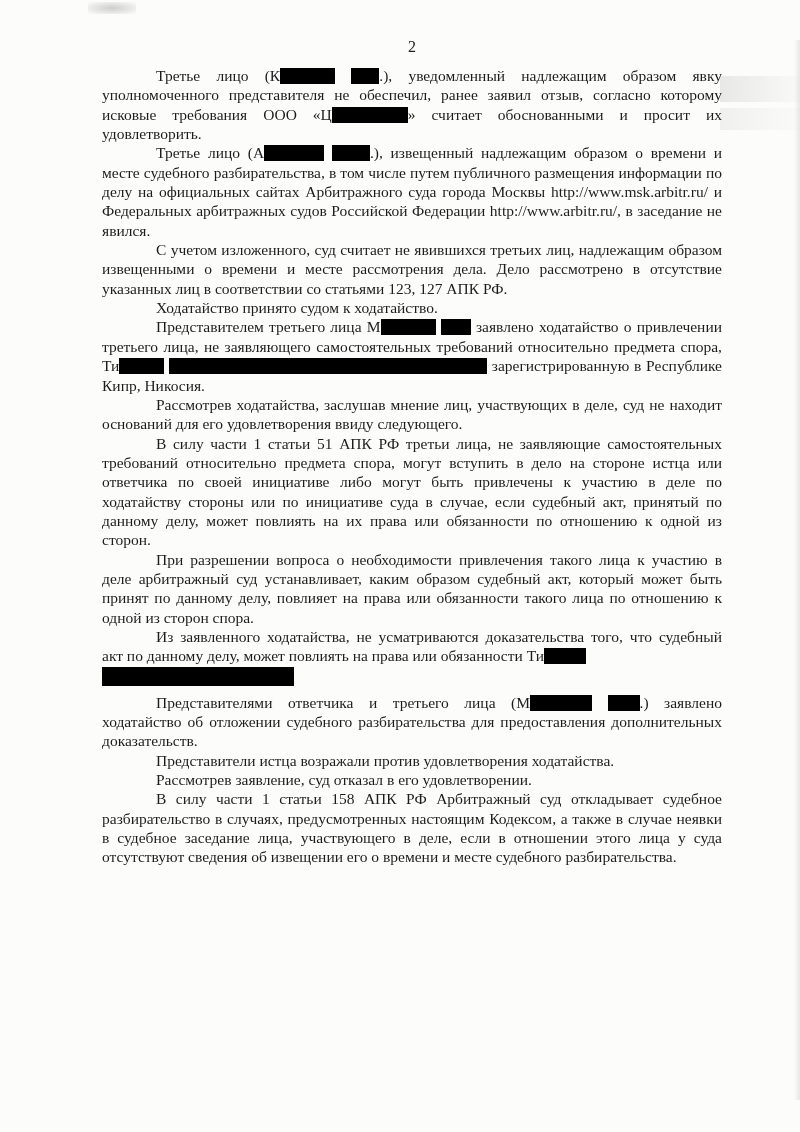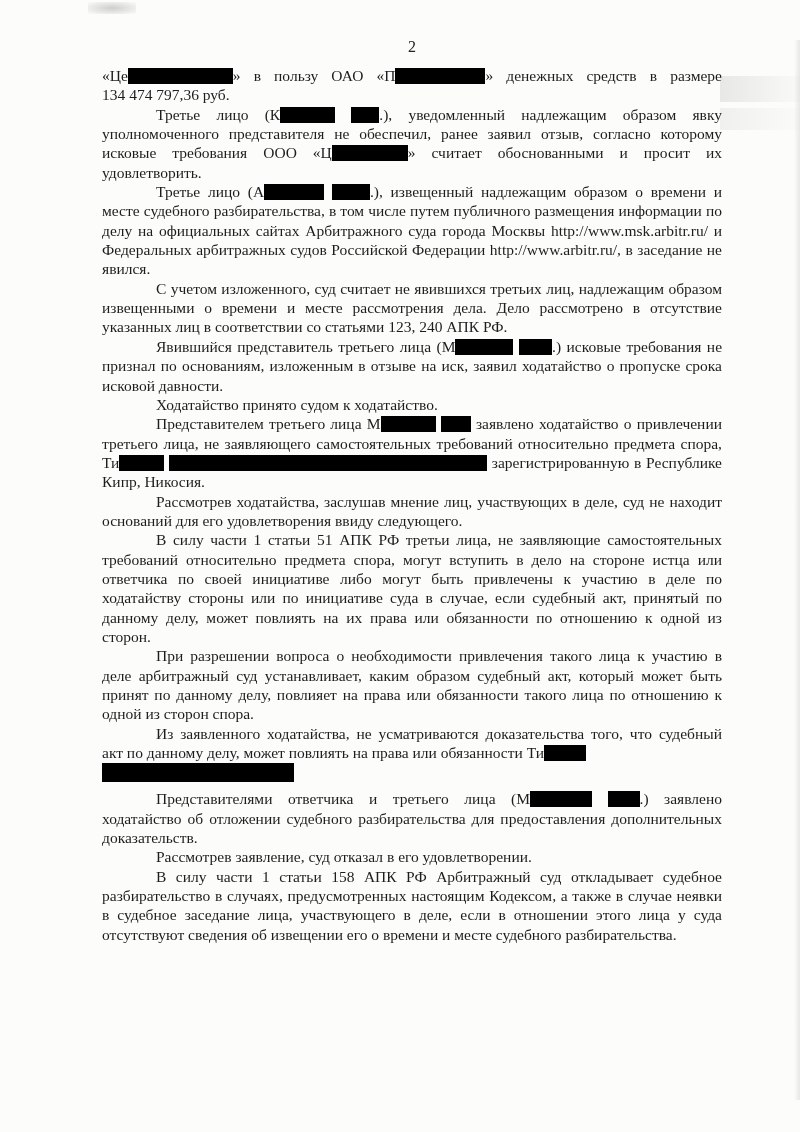--- a/index.html
+++ b/index.html
@@ -86,28 +86,27 @@
 
 <div class="page">
   <div class="artifact smudge-top-left"></div>
   <div class="artifact streak-right-1"></div>
   <div class="artifact streak-right-2"></div>
   <div class="artifact edge-right"></div>
 
   <div class="page-number">2</div>
 
   <div class="text-block">
-      <p class="para"><span>«Це</span><span class="redaction" style="width: 105px; background: rgb(0, 0, 0);"></span><span>» в пользу ОАО «П</span><span class="redaction" style="width: 90px; background: rgb(0, 0, 0);"></span><span>» денежных средств в размере 134&nbsp;474&nbsp;797,36&nbsp;руб.</span></p>
       <p class="para indent"><span>Третье лицо (К</span><span class="redaction" style="width: 55px; background: rgb(0, 0, 0);"></span><span> </span><span class="redaction" style="width: 28px; background: rgb(0, 0, 0);"></span><span>.), уведомленный надлежащим образом явку уполномоченного представителя не обеспечил, ранее заявил отзыв, согласно которому исковые требования ООО «Ц</span><span class="redaction" style="width: 76px; background: rgb(0, 0, 0);"></span><span>» считает обоснованными и просит их удовлетворить.</span></p>
       <p class="para indent"><span>Третье лицо (А</span><span class="redaction" style="width: 60px; background: rgb(0, 0, 0);"></span><span> </span><span class="redaction" style="width: 38px; background: rgb(0, 0, 0);"></span><span>.), извещенный надлежащим образом о времени и месте судебного разбирательства, в том числе путем публичного размещения информации по делу на официальных сайтах Арбитражного суда города Москвы http://www.msk.arbitr.ru/ и Федеральных арбитражных судов Российской Федерации http://www.arbitr.ru/, в заседание не явился.</span></p>
-      <p class="para indent"><span>С учетом изложенного, суд считает не явившихся третьих лиц, надлежащим образом извещенными о времени и месте рассмотрения дела. Дело рассмотрено в отсутствие указанных лиц в соответствии со статьями 123, 240 АПК РФ.</span></p>
-      <p class="para indent"><span>Явившийся представитель третьего лица (М</span><span class="redaction" style="width: 58px; background: rgb(0, 0, 0);"></span><span> </span><span class="redaction" style="width: 33px; background: rgb(0, 0, 0);"></span><span>.) исковые требования не признал по основаниям, изложенным в отзыве на иск, заявил ходатайство о пропуске срока исковой давности.</span></p>
+      <p class="para indent"><span>С учетом изложенного, суд считает не явившихся третьих лиц, надлежащим образом извещенными о времени и месте рассмотрения дела. Дело рассмотрено в отсутствие указанных лиц в соответствии со статьями 123, 127 АПК РФ.</span></p>
       <p class="para indent"><span>Ходатайство принято судом к ходатайство.</span></p>
       <p class="para indent"><span>Представителем третьего лица М</span><span class="redaction" style="width: 55px; background: rgb(0, 0, 0);"></span><span> </span><span class="redaction" style="width: 30px; background: rgb(0, 0, 0);"></span><span> заявлено ходатайство о привлечении третьего лица, не заявляющего самостоятельных требований относительно предмета спора, Ти</span><span class="redaction" style="width: 45px; background: rgb(0, 0, 0);"></span><span> </span><span class="redaction" style="width: 318px; background: rgb(0, 0, 0);"></span><span> зарегистрированную в Республике Кипр, Никосия.</span></p>
       <p class="para indent"><span>Рассмотрев ходатайства, заслушав мнение лиц, участвующих в деле, суд не находит оснований для его удовлетворения ввиду следующего.</span></p>
       <p class="para indent"><span>В силу части 1 статьи 51 АПК РФ третьи лица, не заявляющие самостоятельных требований относительно предмета спора, могут вступить в дело на стороне истца или ответчика по своей инициативе либо могут быть привлечены к участию в деле по ходатайству стороны или по инициативе суда в случае, если судебный акт, принятый по данному делу, может повлиять на их права или обязанности по отношению к одной из сторон.</span></p>
       <p class="para indent"><span>При разрешении вопроса о необходимости привлечения такого лица к участию в деле арбитражный суд устанавливает, каким образом судебный акт, который может быть принят по данному делу, повлияет на права или обязанности такого лица по отношению к одной из сторон спора.</span></p>
       <p class="para indent"><span>Из заявленного ходатайства, не усматриваются доказательства того, что судебный акт по данному делу, может повлиять на права или обязанности Ти</span><span class="redaction" style="width: 42px; background: rgb(0, 0, 0);"></span><span class="redaction block" style="width: 192px; background: rgb(0, 0, 0);"></span></p>
       <p class="para indent" style="margin-top: 7px;"><span>Представителями ответчика и третьего лица (М</span><span class="redaction" style="width: 62px; background: rgb(0, 0, 0);"></span><span> </span><span class="redaction" style="width: 32px; background: rgb(0, 0, 0);"></span><span>.) заявлено ходатайство об отложении судебного разбирательства для предоставления дополнительных доказательств.</span></p>
+      <p class="para indent"><span>Представители истца возражали против удовлетворения ходатайства.</span></p>
       <p class="para indent"><span>Рассмотрев заявление, суд отказал в его удовлетворении.</span></p>
       <p class="para indent"><span>В силу части 1 статьи 158 АПК РФ Арбитражный суд откладывает судебное разбирательство в случаях, предусмотренных настоящим Кодексом, а также в случае неявки в судебное заседание лица, участвующего в деле, если в отношении этого лица у суда отсутствуют сведения об извещении его о времени и месте судебного разбирательства.</span></p>
     </div>
 </div>
 
 </body></html>

